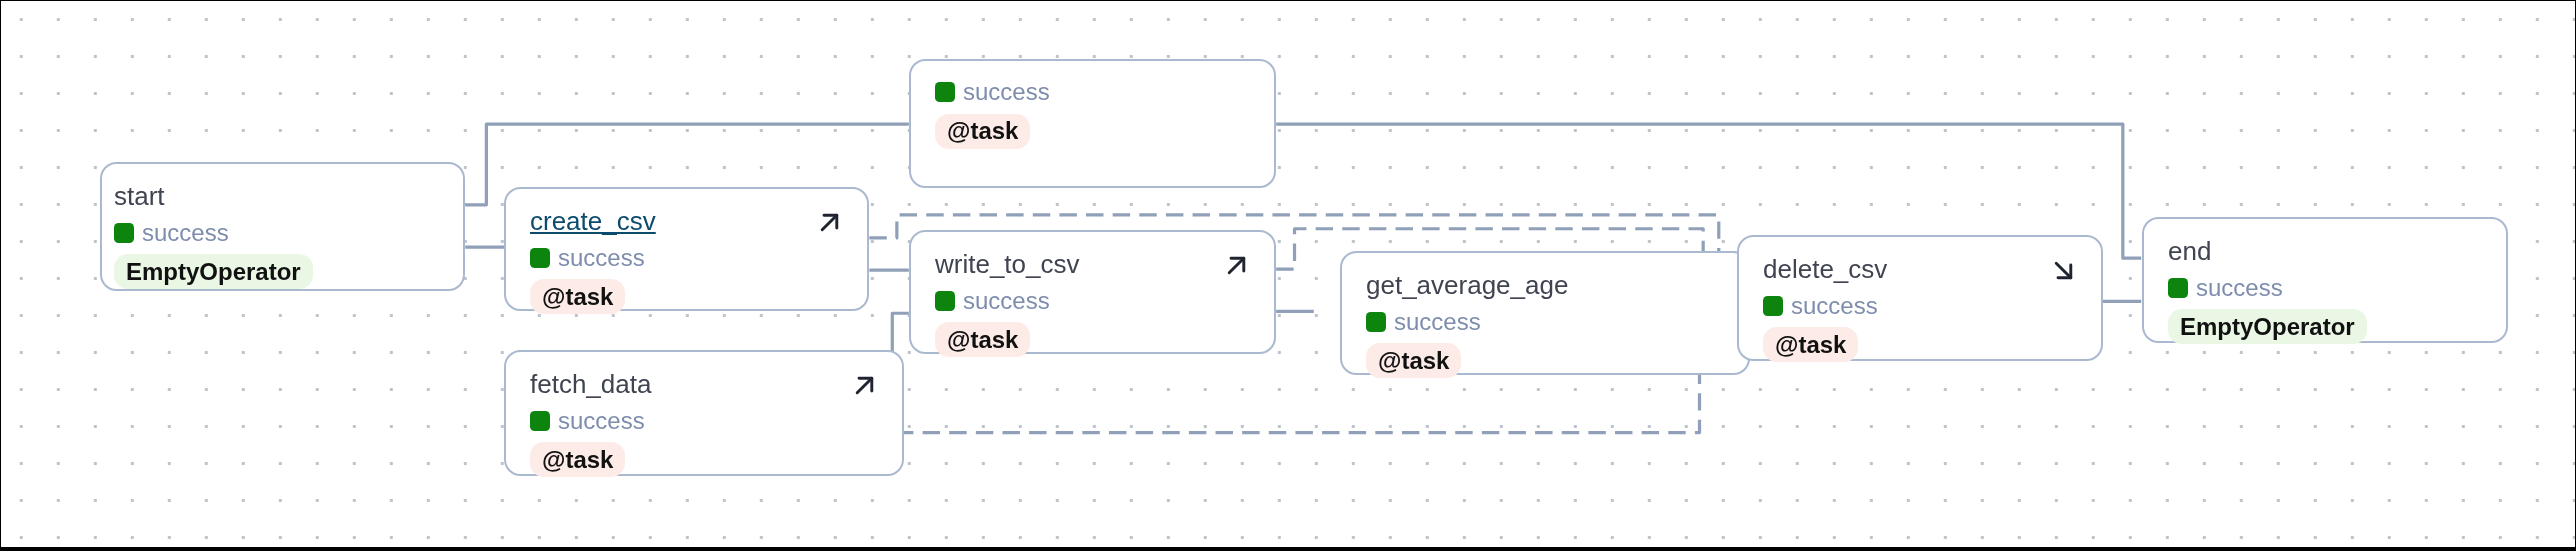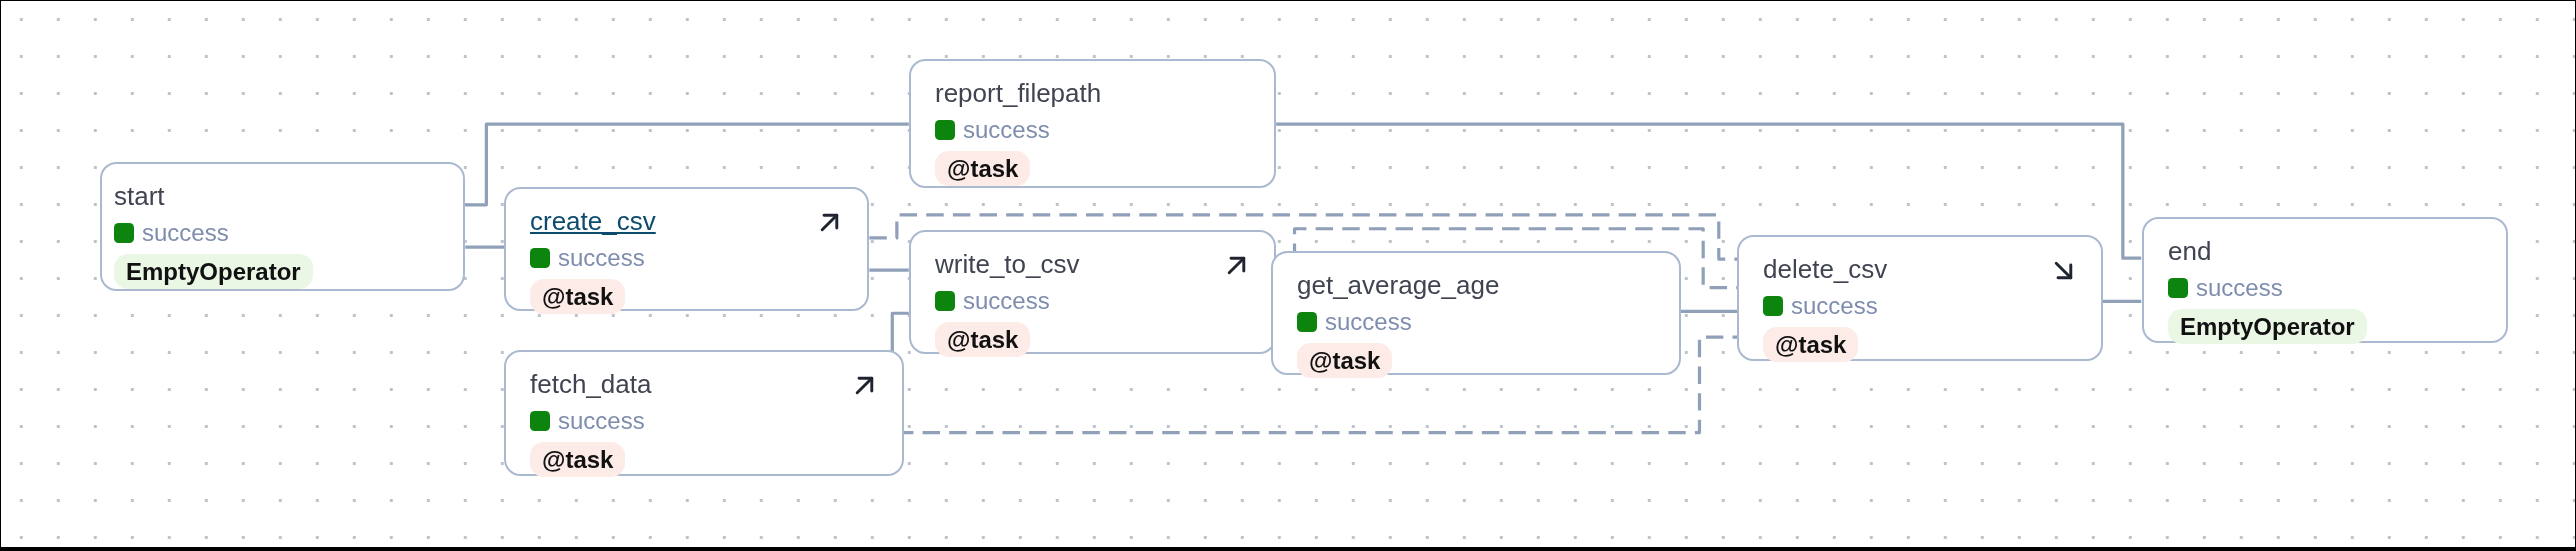--- a/index.html
+++ b/index.html
@@ -75,34 +75,34 @@
       </span></div>
     <div class="node" style="left: 503px; top: 349px; width: 400px; height: 126px;"><div class="title" style="color: rgb(63, 68, 80);">fetch_data</div><div class="status">
         <span class="dot" style="background: rgb(13, 132, 13);"></span>
         <span class="status-label" style="color: rgb(126, 141, 173);">success</span>
       </div><span class="badge task" style="background: rgb(252, 235, 231); color: rgb(17, 17, 17);">@task</span><span class="node-icon">
         <svg viewBox="0 0 34 34" width="31" height="31">
           <path d="M9 25 L25 9" fill="none" stroke="#1f2430" stroke-width="3.2" stroke-linecap="round" stroke-linejoin="round"></path>
           <polyline points="11,9 25,9 25,23" fill="none" stroke="#1f2430" stroke-width="3.2" stroke-linecap="round" stroke-linejoin="round"></polyline>
         </svg>
       </span></div>
-    <div class="node" style="left: 908px; top: 58px; width: 367px; height: 129px;"><div class="title" style="color: rgb(63, 68, 80);">report_filepath</div><div class="status">
+    <div class="node" style="left: 908px; top: 58px; width: 367px; height: 129px;"><div class="status">
         <span class="dot" style="background: rgb(13, 132, 13);"></span>
         <span class="status-label" style="color: rgb(126, 141, 173);">success</span>
       </div><span class="badge task" style="background: rgb(252, 235, 231); color: rgb(17, 17, 17);">@task</span></div>
     <div class="node" style="left: 908px; top: 229px; width: 367px; height: 124px;"><div class="title" style="color: rgb(63, 68, 80);">write_to_csv</div><div class="status">
         <span class="dot" style="background: rgb(13, 132, 13);"></span>
         <span class="status-label" style="color: rgb(126, 141, 173);">success</span>
       </div><span class="badge task" style="background: rgb(252, 235, 231); color: rgb(17, 17, 17);">@task</span><span class="node-icon">
         <svg viewBox="0 0 34 34" width="31" height="31">
           <path d="M9 25 L25 9" fill="none" stroke="#1f2430" stroke-width="3.2" stroke-linecap="round" stroke-linejoin="round"></path>
           <polyline points="11,9 25,9 25,23" fill="none" stroke="#1f2430" stroke-width="3.2" stroke-linecap="round" stroke-linejoin="round"></polyline>
         </svg>
       </span></div>
-    <div class="node" style="left: 1270px; top: 250px; width: 410px; height: 124px;"><div class="title" style="color: rgb(63, 68, 80);">get_average_age</div><div class="status">
+    <div class="node" style="left: 1339px; top: 250px; width: 410px; height: 124px;"><div class="title" style="color: rgb(63, 68, 80);">get_average_age</div><div class="status">
         <span class="dot" style="background: rgb(13, 132, 13);"></span>
         <span class="status-label" style="color: rgb(126, 141, 173);">success</span>
       </div><span class="badge task" style="background: rgb(252, 235, 231); color: rgb(17, 17, 17);">@task</span></div>
     <div class="node" style="left: 1736px; top: 234px; width: 366px; height: 126px;"><div class="title" style="color: rgb(63, 68, 80);">delete_csv</div><div class="status">
         <span class="dot" style="background: rgb(13, 132, 13);"></span>
         <span class="status-label" style="color: rgb(126, 141, 173);">success</span>
       </div><span class="badge task" style="background: rgb(252, 235, 231); color: rgb(17, 17, 17);">@task</span><span class="node-icon">
         <svg viewBox="0 0 34 34" width="31" height="31">
           <path d="M9 9 L25 25" fill="none" stroke="#1f2430" stroke-width="3.2" stroke-linecap="round" stroke-linejoin="round"></path>
           <polyline points="25,11 25,25 11,25" fill="none" stroke="#1f2430" stroke-width="3.2" stroke-linecap="round" stroke-linejoin="round"></polyline>

